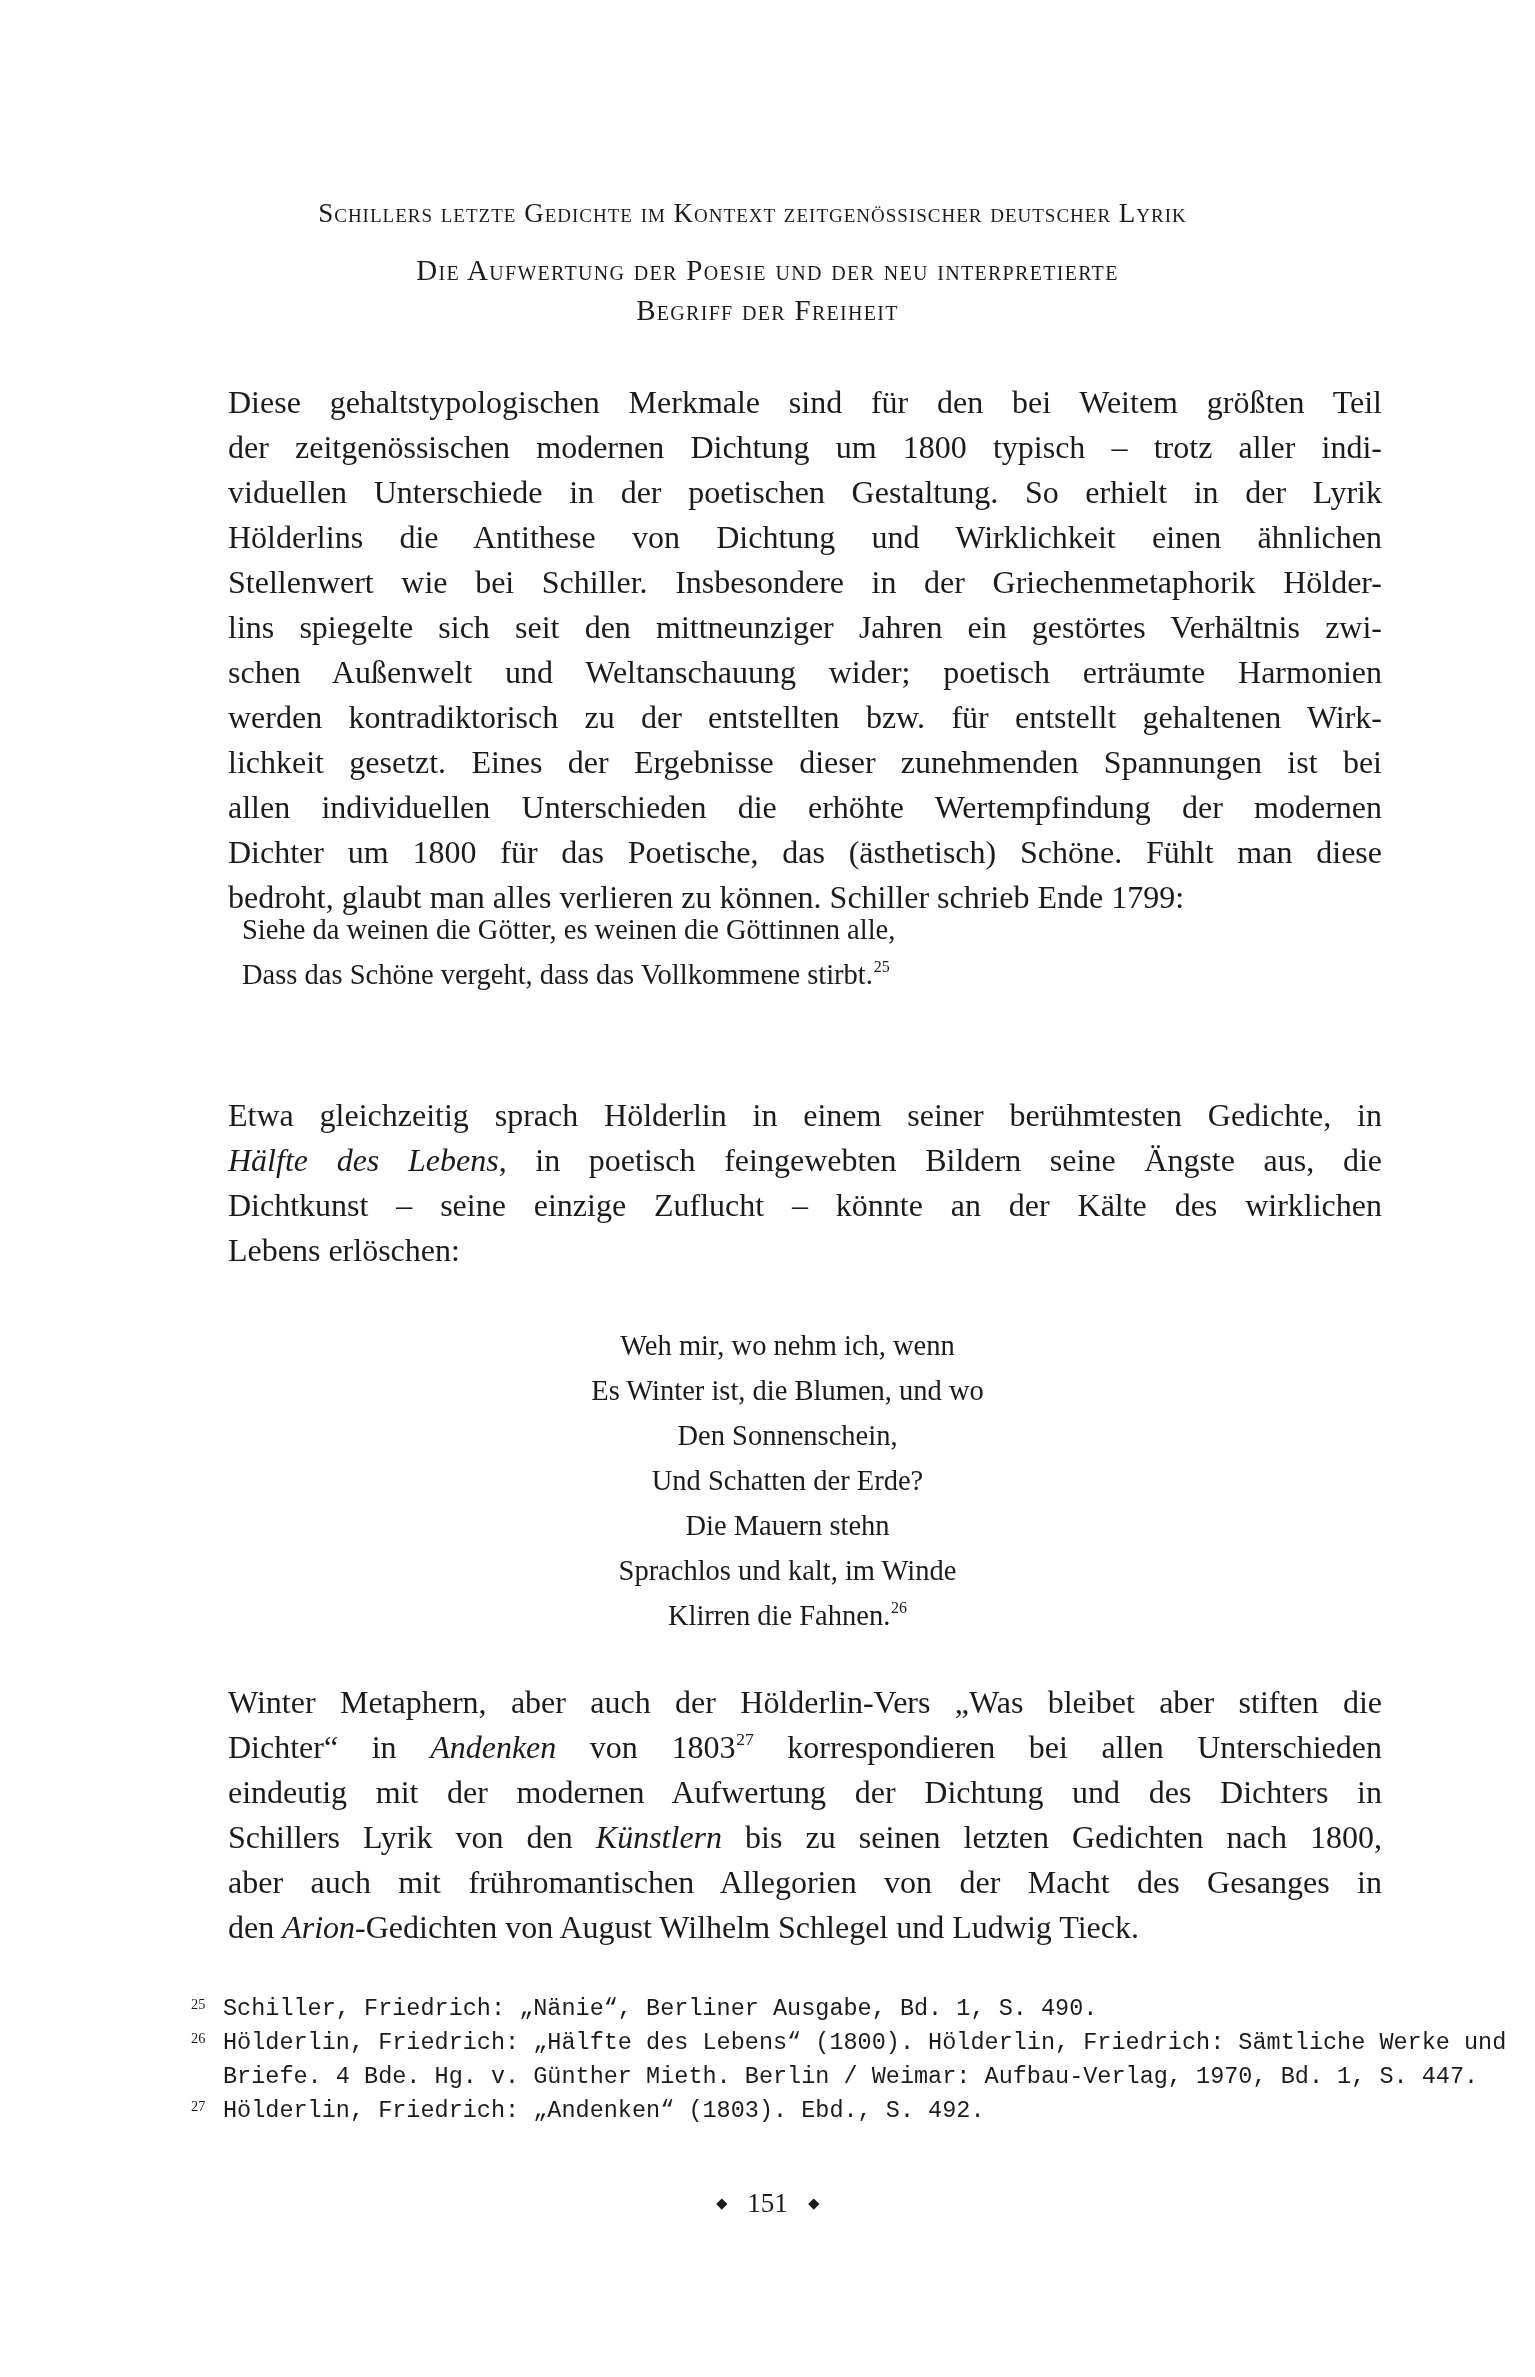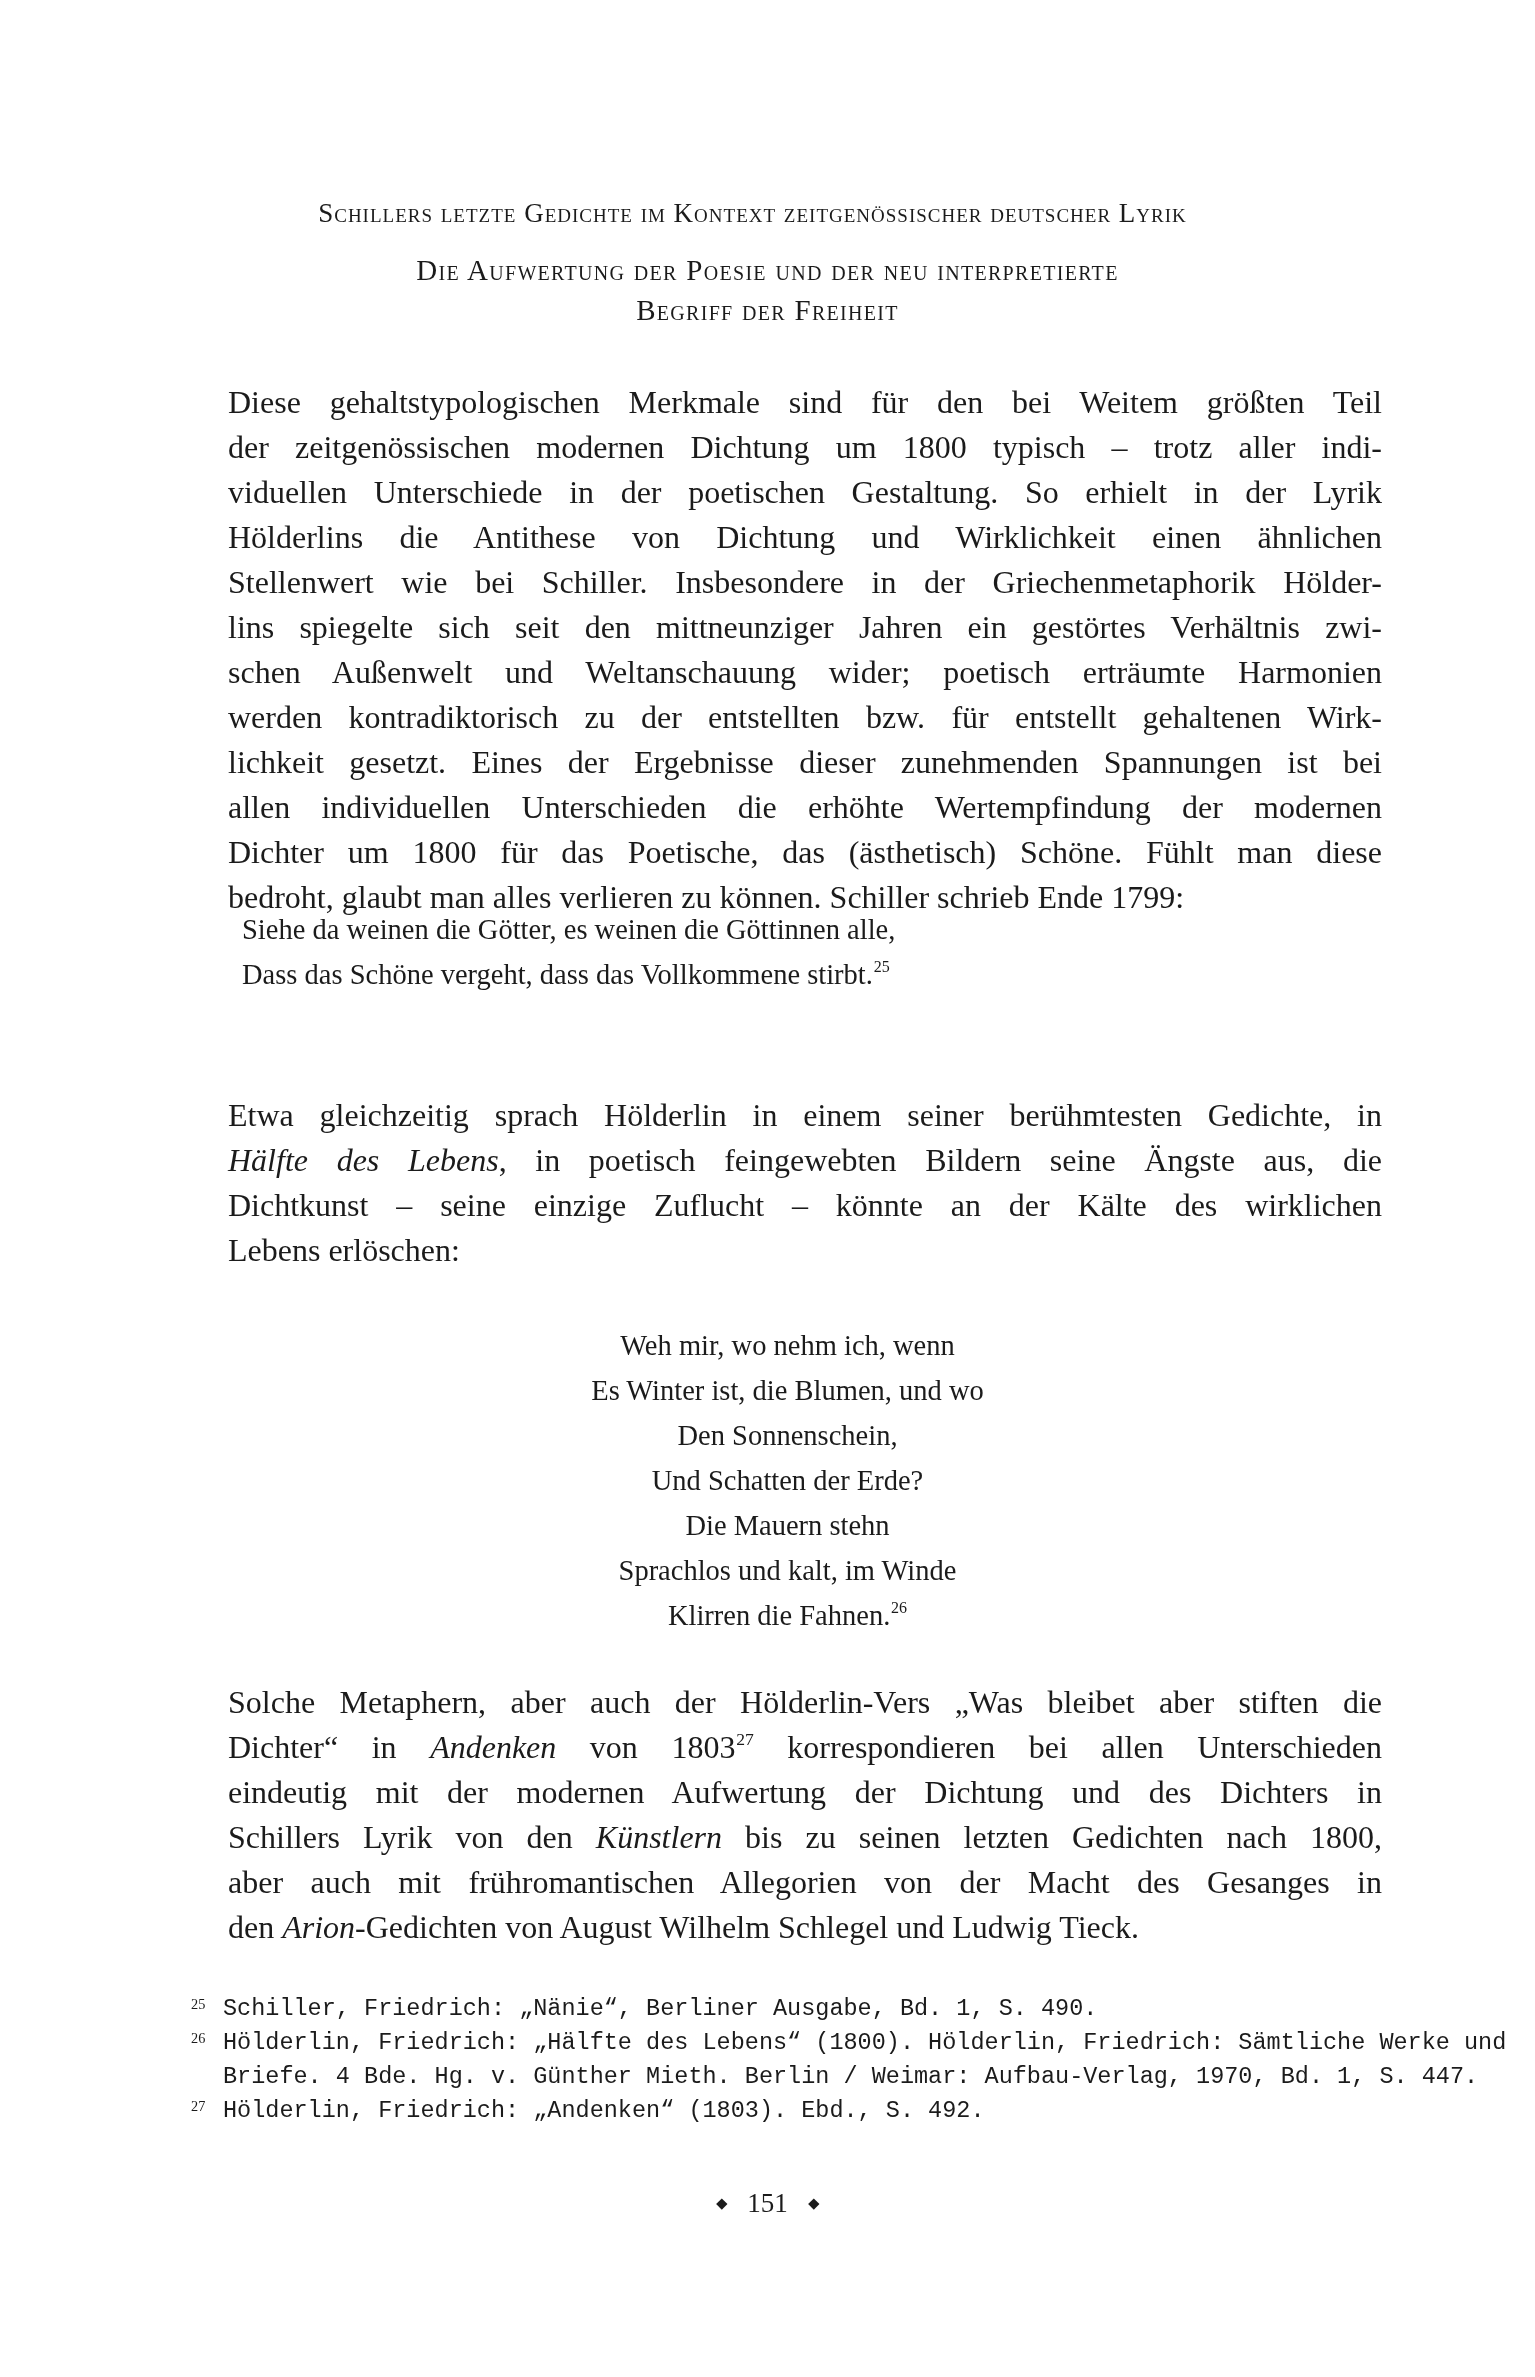--- a/index.html
+++ b/index.html
@@ -184,21 +184,21 @@
     <span class="verse-line">Weh mir, wo nehm ich, wenn</span>
     <span class="verse-line">Es Winter ist, die Blumen, und wo</span>
     <span class="verse-line">Den Sonnenschein,</span>
     <span class="verse-line">Und Schatten der Erde?</span>
     <span class="verse-line">Die Mauern stehn</span>
     <span class="verse-line">Sprachlos und kalt, im Winde</span>
     <span class="verse-line"><span>Klirren die Fahnen.</span><sup class="fn">26</sup></span>
   </div>
 
   <div class="block" style="top:1680px;">
-    <span class="body-line">Solche Metaphern, aber auch der Hölderlin-Vers „Was bleibet aber stiften die</span>
+    <span class="body-line">Winter Metaphern, aber auch der Hölderlin-Vers „Was bleibet aber stiften die</span>
     <span class="body-line"><span>Dichter“ in </span><span class="it">Andenken</span><span> von 1803</span><sup class="fn">27</sup><span> korrespondieren bei allen Unterschieden</span></span>
     <span class="body-line">eindeutig mit der modernen Aufwertung der Dichtung und des Dichters in</span>
     <span class="body-line"><span>Schillers Lyrik von den </span><span class="it">Künstlern</span><span> bis zu seinen letzten Gedichten nach 1800,</span></span>
     <span class="body-line">aber auch mit frühromantischen Allegorien von der Macht des Gesanges in</span>
     <span class="body-line last"><span>den </span><span class="it">Arion</span><span>-Gedichten von August Wilhelm Schlegel und Ludwig Tieck.</span></span>
   </div>
 
   <div class="footnotes">
     <div class="footnote">
       <span class="fn-num">25</span>

